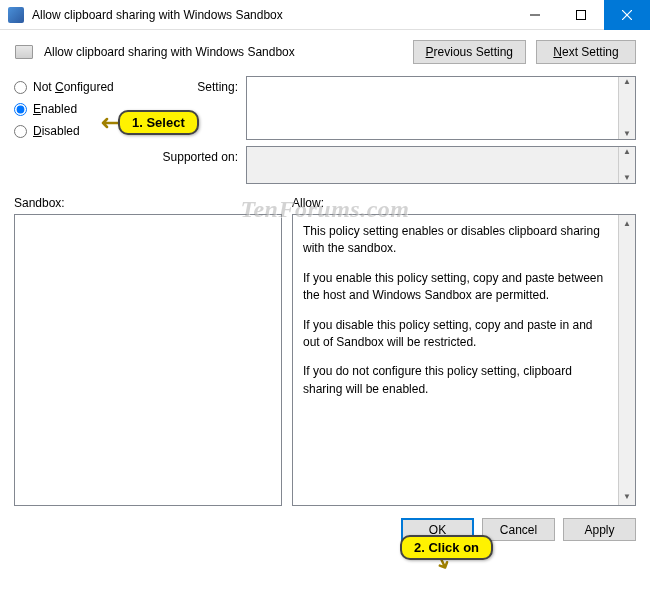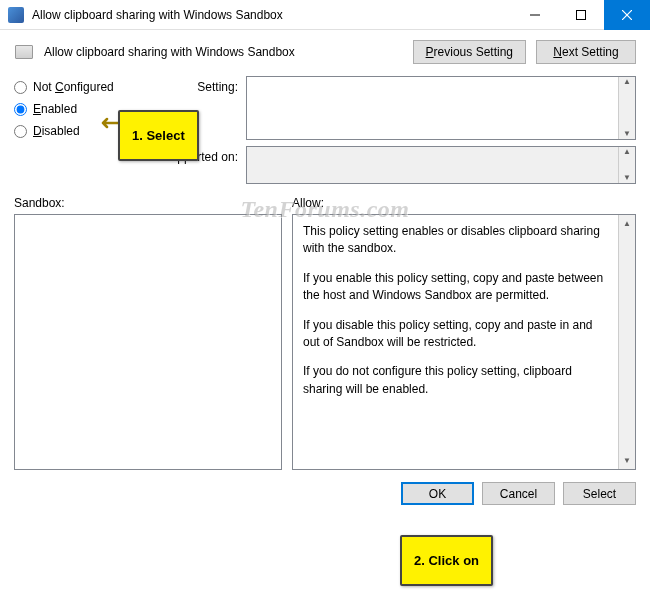--- a/index.html
+++ b/index.html
@@ -29,35 +29,35 @@
     .field-row { display: flex; gap: 8px; }
     .field-label { min-width: 78px; text-align: right; padding-top: 4px; }
     .comment-box { flex: 1; height: 62px; border: 1px solid #828790; background: #fff; resize: none; padding: 2px 4px; font-family: inherit; }
     .supported-box { flex: 1; height: 36px; border: 1px solid #828790; background: #f0f0f0; padding: 2px 4px; overflow: auto; }
     .scroll-arrow { width: 17px; background: #f0f0f0; border-left: 1px solid #cdcdcd; display: flex; flex-direction: column; justify-content: space-between; }
     .scroll-arrow span { font-size: 8px; text-align: center; color: #606060; line-height: 10px; }
     
     .panels-labels { display: flex; padding: 12px 14px 4px; gap: 10px; }
     .panels-labels > div:first-child { width: 268px; }
     
-    .panels { display: flex; padding: 0 14px; gap: 10px; height: 256px; }
+    .panels { display: flex; padding: 0 14px; gap: 10px; height: 292px; }
     .panel { border: 1px solid #828790; background: #fff; position: relative; }
     .panel.options { width: 268px; }
     .panel.help { flex: 1; display: flex; }
     .help-content { flex: 1; padding: 8px 10px; line-height: 1.45; overflow: auto; }
     .help-content p { margin-bottom: 12px; }
     .help-scroll { width: 17px; background: #f0f0f0; border-left: 1px solid #cdcdcd; display: flex; flex-direction: column; }
     .help-scroll .up, .help-scroll .down { height: 17px; font-size: 8px; text-align: center; line-height: 17px; color: #606060; }
     .help-scroll .track { flex: 1; }
     
     .footer { display: flex; justify-content: flex-end; gap: 8px; padding: 12px 14px; }
     .footer-btn { min-width: 73px; height: 23px; border: 1px solid #adadad; background: #e1e1e1; cursor: pointer; }
     .footer-btn.primary { border-color: #0078d7; box-shadow: inset 0 0 0 1px #0078d7; }
     
-    .callout { position: absolute; background: #fff200; border: 2px solid #444; border-radius: 2px; padding: 16px 12px; font-weight: bold; font-size: 13px; color: #000; z-index: 100; box-shadow: 1px 1px 3px rgba(0,0,0,0.3); }
+    .callout { position: absolute; background: #fff200; border: 2px solid #444; border-radius: 10px; padding: 3px 12px; font-weight: bold; font-size: 13px; color: #000; z-index: 100; box-shadow: 1px 1px 3px rgba(0,0,0,0.3); }
     .callout-arrow { position: absolute; width: 22px; height: 14px; z-index: 99; }
     .callout-arrow svg { width: 100%; height: 100%; }
     
     .watermark { position: absolute; top: 196px; left: 50%; transform: translateX(-50%); font-size: 24px; font-weight: bold; color: rgba(128,128,128,0.35); font-style: italic; font-family: Georgia, serif; z-index: 50; pointer-events: none; text-shadow: 1px 1px 0 rgba(255,255,255,0.5); letter-spacing: 0.5px; }
   </style>
 </head>
 <body>
 
 <div class="titlebar">
   <div class="titlebar-icon"></div>
@@ -148,21 +148,21 @@
       <div class="up">▲</div>
         <div class="track"></div>
         <div class="down">▼</div>
     </div>
   </div>
 </div>
 
 <div class="footer">
   <button class="footer-btn primary">OK</button>
   <button class="footer-btn">Cancel</button>
-  <button class="footer-btn">Select</button>
+  <button class="footer-btn">Apply</button>
 </div>
 
 <div class="callout" style="top:110px; left:118px;">1. Select</div>
 <div class="callout-arrow" style="top:116px; left:97px;">
   <svg viewBox="0 0 22 14">
       <path d="M22 7 L6 7 M6 7 L10 3 M6 7 L10 11" stroke="#a08000" stroke-width="2.5" fill="none" stroke-linecap="round"></path>
     </svg>
 </div>
 
 <div class="callout" style="top:535px; left:400px;">2. Click on</div>

